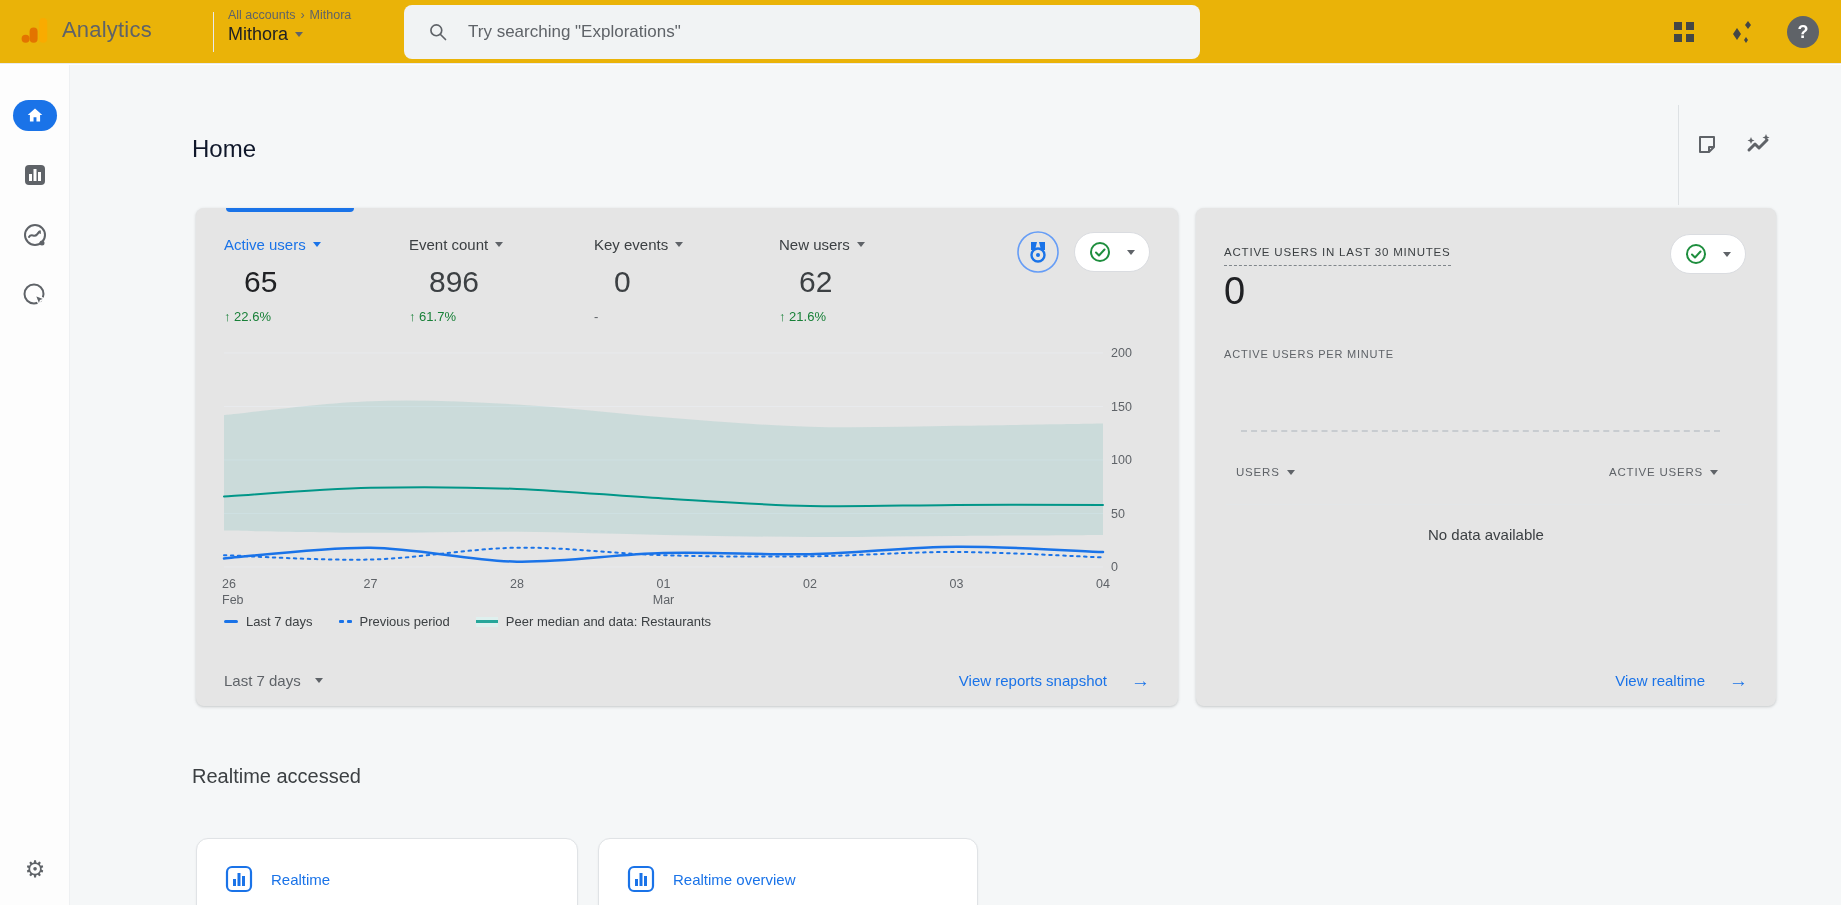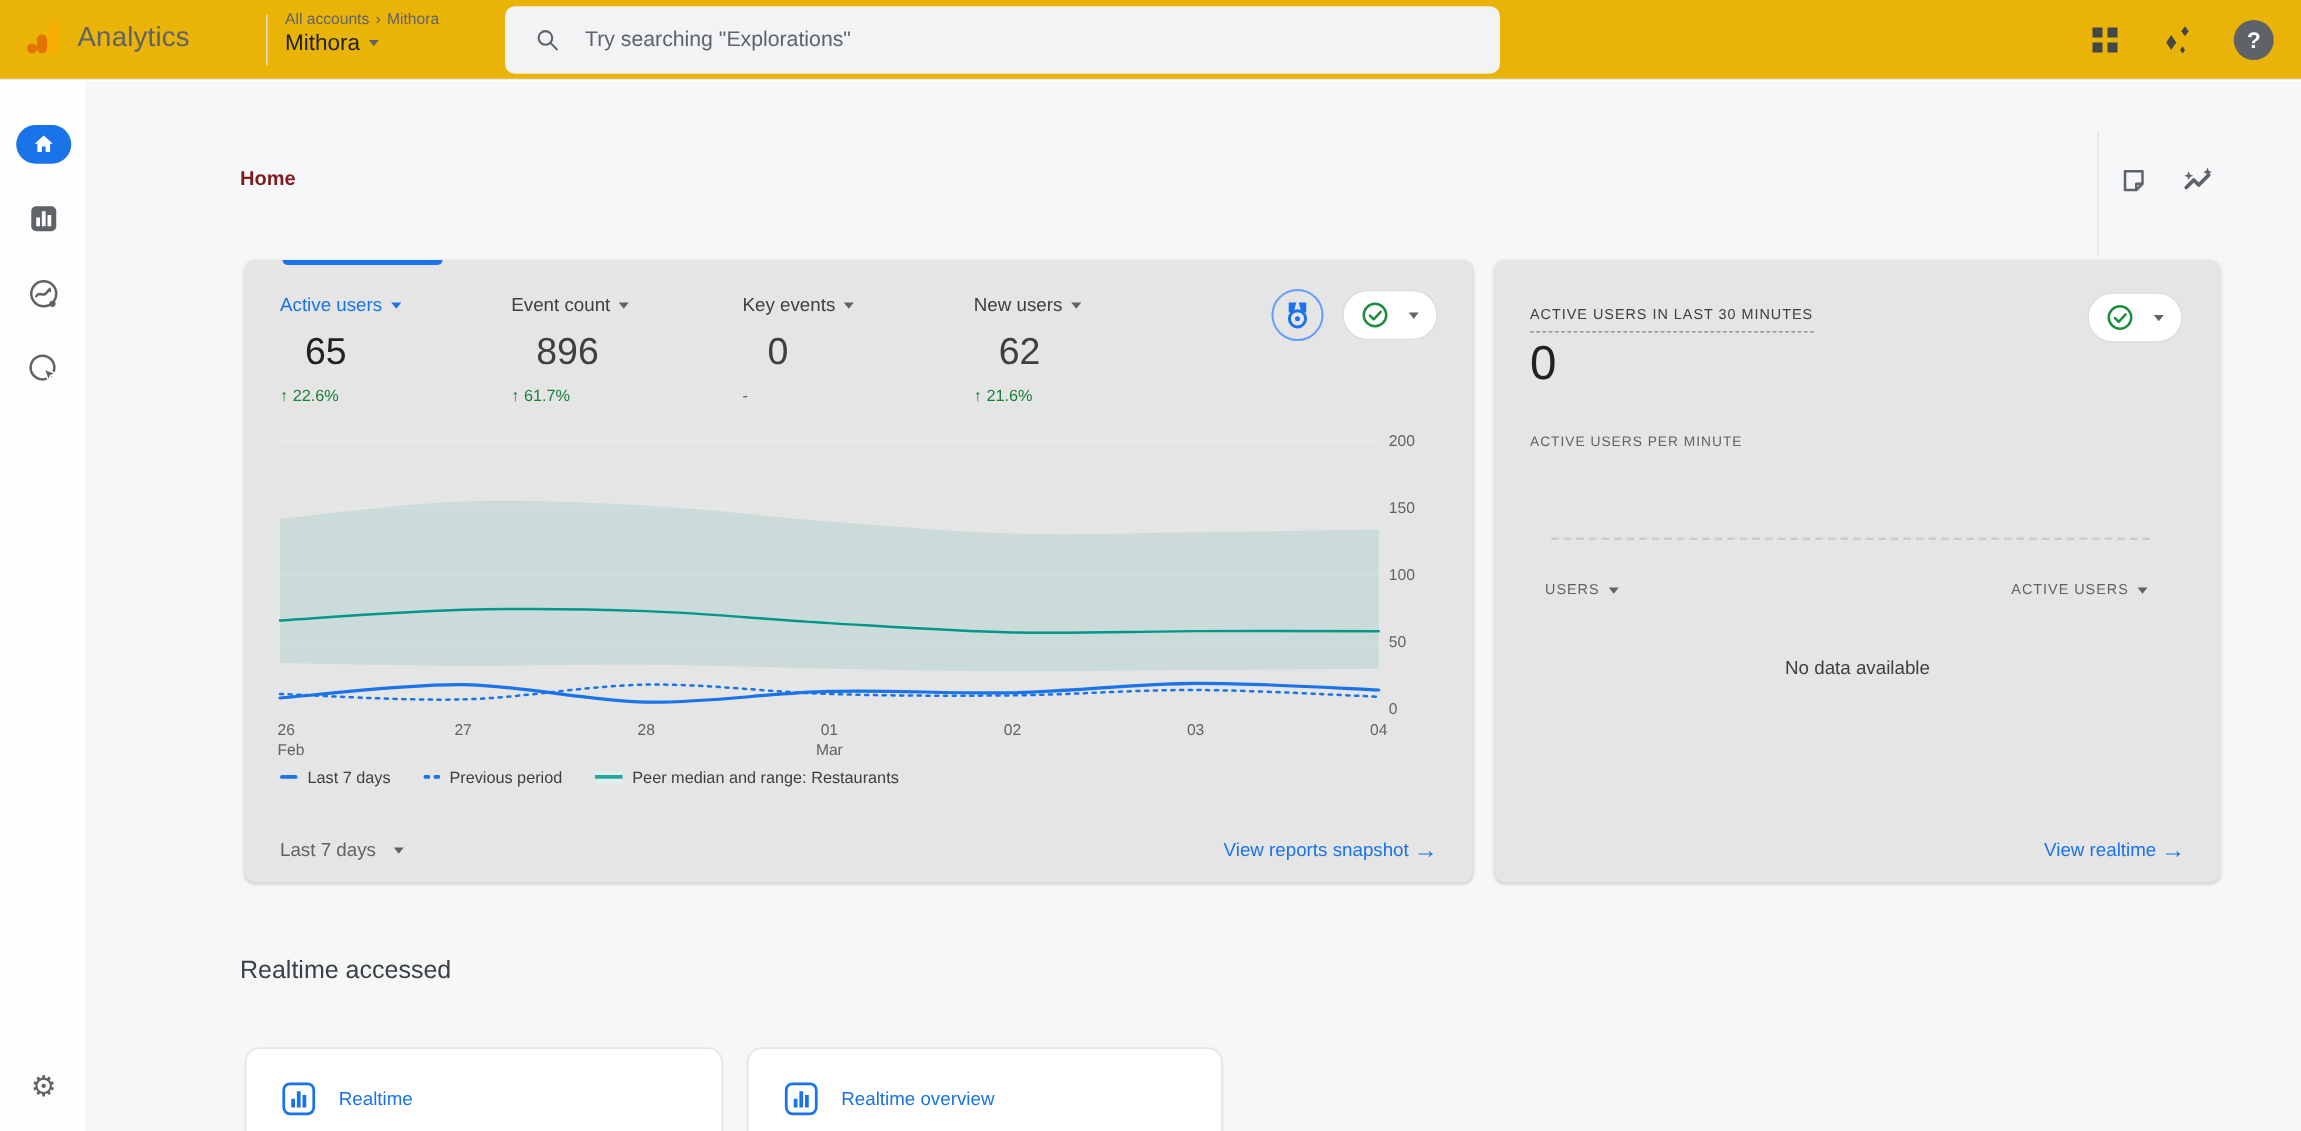--- a/index.html
+++ b/index.html
@@ -33,21 +33,21 @@
     border-right:1px solid #eef0f2; z-index:4; }
   .side-item { width:70px; height:48px; display:flex; align-items:center; justify-content:center; margin-top:12px; }
   .side-item.first { margin-top:26px; }
   .home-pill { width:44px; height:31px; border-radius:16px; background:#1a73e8; display:flex;
     align-items:center; justify-content:center; }
   .gear-item { position:absolute; bottom:22px; left:0; width:70px; display:flex; justify-content:center;
     font-size:23px; color:#5f6368; }
 
   
   .content { position:absolute; left:70px; top:65px; width:1771px; height:840px; background:#f5f7f8; }
-  .page-title { position:absolute; left:122px; top:70px; font-size:16px; color:#7f1d1d; font-weight:700; }
+  .page-title { position:absolute; left:122px; top:70px; font-size:24px; color:#0f172a; font-weight:400; }
   .title-divider { position:absolute; left:1608px; top:40px; width:1px; height:100px; background:#dde1e4; }
   .title-icons { position:absolute; left:1625px; top:68px; display:flex; gap:26px; align-items:center; }
 
   .card { position:absolute; background:#e5e5e5; border-radius:8px;
     box-shadow:0 1px 2px rgba(60,64,67,.14), 0 1px 3px 1px rgba(60,64,67,.08); }
   .overview-card { left:126px; top:143px; width:982px; height:498px; }
   .realtime-card { left:1126px; top:143px; width:580px; height:498px; }
 
   .tab-indicator { position:absolute; left:30px; top:0; width:128px; height:4px; background:#1a73e8;
     border-radius:0 0 4px 4px; }
@@ -70,21 +70,21 @@
   .sw-solid { width:14px; height:3px; border-radius:2px; background:#1a73e8; }
   .sw-dash { display:flex; gap:3px; }
   .sw-dash i { width:5px; height:3px; border-radius:1px; background:#1a73e8; }
   .sw-peer { width:22px; height:10px; background:#def0ee; position:relative; }
   .sw-peer::after { content:''; position:absolute; left:0; right:0; top:3.5px; height:2.5px; background:#26a69a; }
 
   .card-footer { position:absolute; left:28px; right:28px; bottom:16px; display:flex;
     justify-content:space-between; align-items:center; }
   .range-select { display:flex; align-items:center; font-size:15px; color:#5f6368; }
   .range-select .caret { margin-left:14px; }
-  .view-link { display:flex; align-items:center; gap:4px; font-size:15px; font-weight:500; color:#1a73e8; }
+  .view-link { display:flex; align-items:center; gap:24px; font-size:15px; font-weight:500; color:#1a73e8; }
   .arrow { font-size:19px; line-height:1; }
 
   
   .rt-title { position:absolute; left:28px; top:38px; font-size:11.5px; letter-spacing:.8px; font-weight:500;
     color:#3c4043; padding-bottom:7px; border-bottom:1px dashed #80868b; }
   .rt-pill { position:absolute; right:30px; top:26px; }
   .rt-value { position:absolute; left:28px; top:62px; font-size:38px; color:#202124; }
   .rt-minute-label { position:absolute; left:28px; top:140px; font-size:11px; letter-spacing:.8px;
     font-weight:500; color:#5f6368; }
   .rt-baseline { position:absolute; left:45px; right:56px; top:222px; border-top:2px dashed #c8ccd0; }
@@ -289,21 +289,21 @@
       </div>
       <div class="legend-item">
         <span class="sw-dash">
             <i></i>
             <i></i>
           </span>
         <span>Previous period</span>
       </div>
       <div class="legend-item">
         <span class="sw-peer"></span>
-        <span>Peer median and range: Restaurants</span>
+        <span>Peer median and data: Restaurants</span>
       </div>
     </div>
 
     <div class="card-footer">
       <div class="range-select">
         <span>Last 7 days</span>
         <span class="caret"></span>
       </div>
       <div class="view-link">
         <span>View reports snapshot</span>

